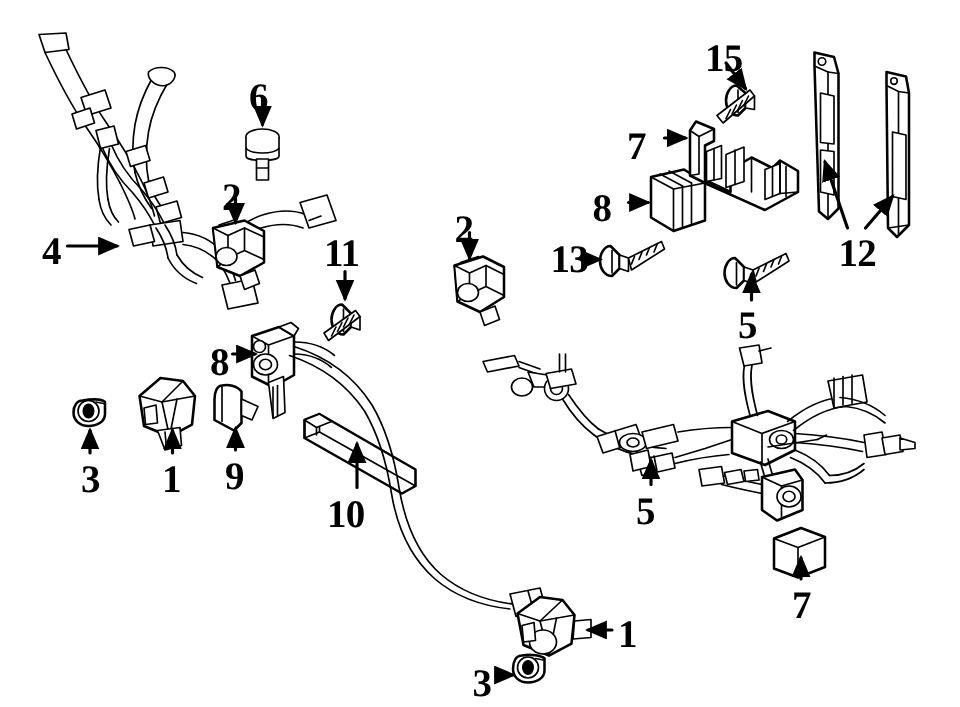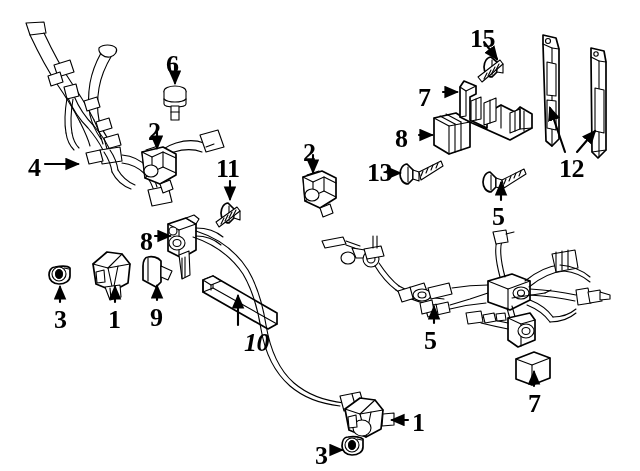--- a/index.html
+++ b/index.html
@@ -395,21 +395,21 @@
   </svg>
 
   <div class="callout" style="left:28px;  top:155px;">4</div>
   <div class="callout" style="left:166px; top:52px;">6</div>
   <div class="callout" style="left:148px; top:119px;">2</div>
   <div class="callout" style="left:216px; top:156px;">11</div>
   <div class="callout" style="left:140px; top:229px;">8</div>
   <div class="callout" style="left:54px;  top:307px;">3</div>
   <div class="callout" style="left:108px; top:307px;">1</div>
   <div class="callout" style="left:150px; top:305px;">9</div>
-  <div class="callout" style="left:244px; top:330px;font-style:italic;">10</div>
+  <div class="callout" style="left:218px; top:330px;">10</div>
   <div class="callout" style="left:303px; top:140px;">2</div>
   <div class="callout" style="left:424px; top:328px;">5</div>
   <div class="callout" style="left:315px; top:443px;">3</div>
   <div class="callout" style="left:412px; top:410px;">1</div>
   <div class="callout" style="left:528px; top:391px;">7</div>
   <div class="callout" style="left:395px; top:126px;">8</div>
   <div class="callout" style="left:367px; top:160px;">13</div>
   <div class="callout" style="left:418px; top:85px;">7</div>
   <div class="callout" style="left:470px; top:26px;">15</div>
   <div class="callout" style="left:559px; top:156px;">12</div>

